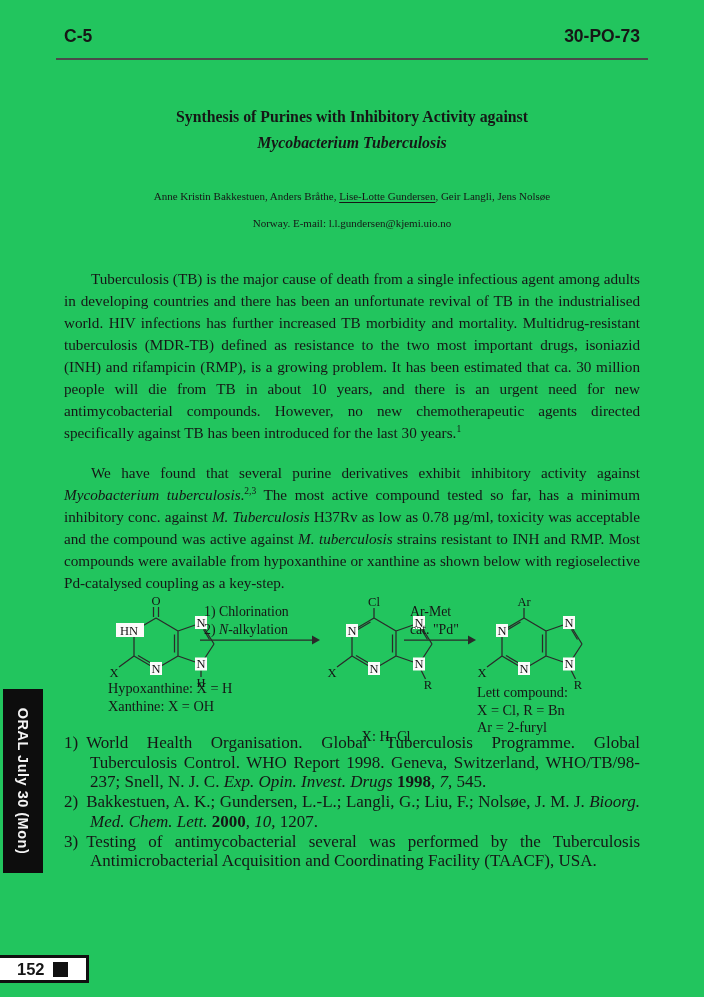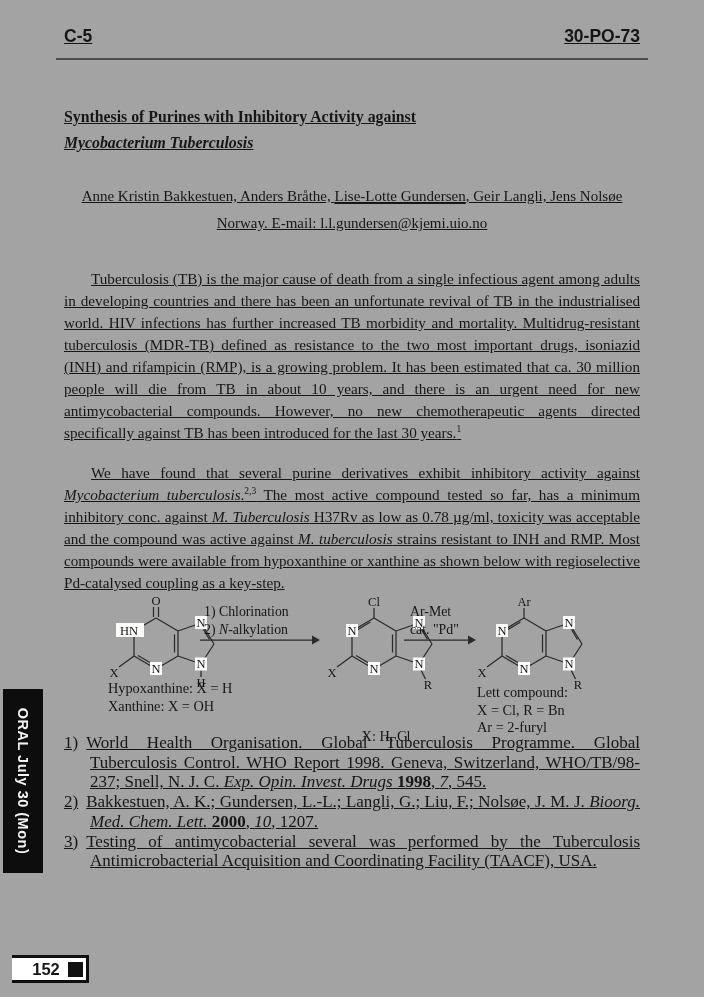--- a/index.html
+++ b/index.html
@@ -1,32 +1,31 @@
 <!DOCTYPE html>
 <html><head>
 <meta charset="utf-8">
 <style>
   * { margin:0; padding:0; box-sizing:border-box; }
   html,body { background:#e8e8e8; }
   .page {
     position:relative; width:704px; height:997px; margin:0 auto;
-    background:#a3a3a3; color:#161616; overflow:hidden;
+    background:#22c55e; color:#161616; overflow:hidden;
     font-family:"Liberation Serif", serif;
-    text-decoration:underline;
   }
   .content { padding:26px 64px 0 64px; }
 
   
   .hdr { display:flex; justify-content:space-between; align-items:baseline;
          font-family:"Liberation Sans", sans-serif; font-weight:bold; font-size:17.5px; }
   .rule { border:none; border-top:2px solid #4a4a4a; margin:11px -8px 0 -8px; }
 
   
-  .title { margin-top:44px; font-weight:bold; font-size:15.8px; line-height:26px; }
-  .byline { margin-top:27px; text-align:center; font-size:15px; line-height:27px; }
+  .title { margin-top:44px; text-align:center; font-weight:bold; font-size:15.8px; line-height:26px; }
+  .byline { margin-top:27px; text-align:center; font-size:11px; line-height:27px; }
   .byline u { text-underline-offset:2px; }
 
   
   .para { margin-top:31px; font-size:15.2px; line-height:22px; text-align:justify; text-indent:27px; }
   .para.second { margin-top:18px; }
   sup.sup { font-size:9.5px; vertical-align:super; line-height:0; }
 
   
   .scheme { position:relative; margin-top:2px; height:137px; }
   .scheme svg { position:absolute; overflow:visible; }
@@ -44,23 +43,23 @@
   .refnum { margin-right:8px; }
 
   
   .tab { position:absolute; left:3px; top:689px; width:40px; height:184px;
          background:#0d0d0d; display:flex; align-items:center; justify-content:center; }
   .tab span { transform:rotate(90deg); white-space:nowrap; color:#f4f4f4;
               font-family:"Liberation Sans", sans-serif; font-weight:bold;
               font-size:14.5px; letter-spacing:.5px; }
 
   
-  .pagebox { position:absolute; left:12px; top:955px; width:77px; height:28px;
+  .pagebox { position:absolute; left:0; top:955px; width:89px; height:28px;
              border:3px solid #101010; border-left:none; background:#fff;
-             display:flex; align-items:center; padding-left:17px;justify-content:center; }
+             display:flex; align-items:center; padding-left:17px; }
   .pagebox .num { font-family:"Liberation Sans", sans-serif; font-weight:bold; font-size:16.5px; }
   .pagebox .sq { width:15px; height:15px; background:#101010; margin-left:8px; }
 </style>
 </head>
 <body>
 
 <div class="page">
   <div class="content">
 
     <div class="hdr">

